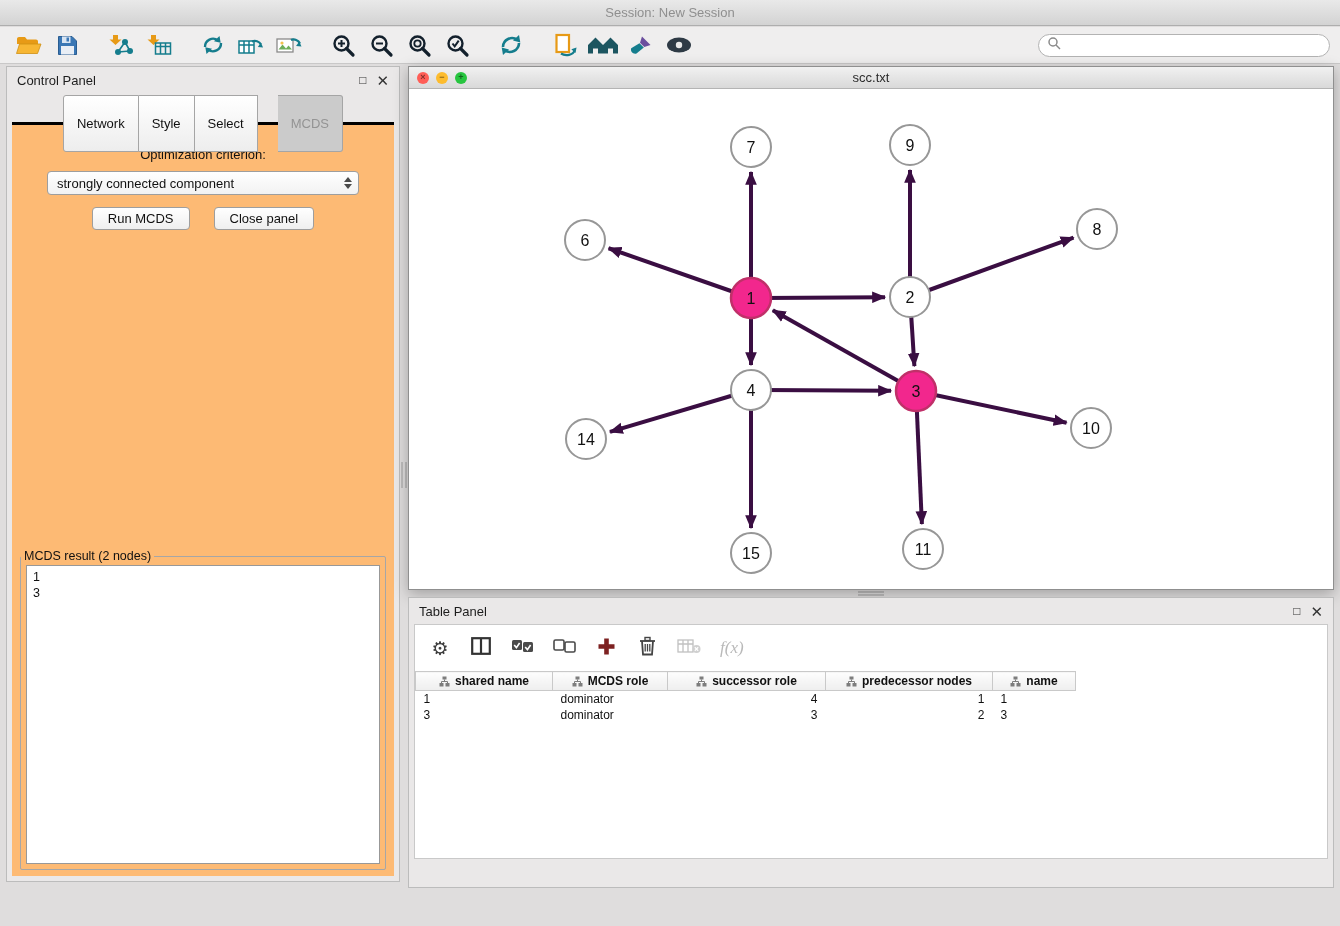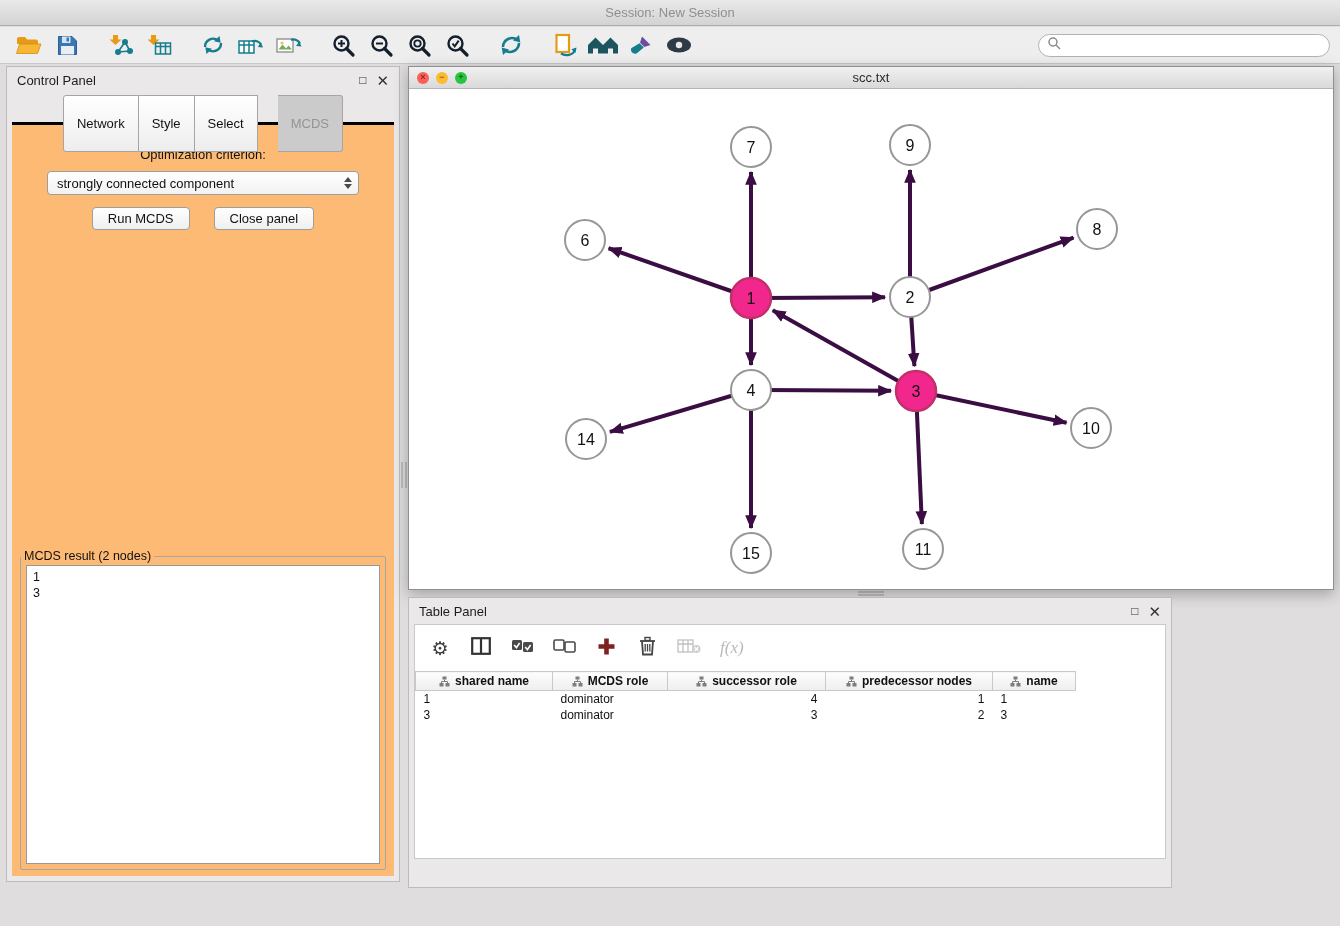--- a/index.html
+++ b/index.html
@@ -118,21 +118,21 @@
   .traffic { position:absolute; left:8px; top:5px; display:flex; gap:7px; }
   .light { width:12px; height:12px; border-radius:50%; font-size:9px; line-height:11px; text-align:center; color:rgba(0,0,0,.5); font-weight:bold; cursor:default; }
   .light.red { background:#ff5e57; }
   .light.yellow { background:#fdbc2e; }
   .light.green { background:#27c53f; }
   #graph-svg { display:block; background:#fff; }
   #graph-svg text { font-family:"Liberation Sans","DejaVu Sans",sans-serif; }
 
   
   .table-panel {
-    position:absolute; left:408px; top:597px; width:764px; height:291px;
+    position:absolute; left:408px; top:597px; width:926px; height:291px;
     background:#eae8e8; border:1px solid #bcbcbc;
   }
   .tp-inner {
     position:absolute; left:5px; right:5px; top:26px; bottom:28px;
     background:#fff; border:1px solid #c9c9c9; overflow:hidden;
   }
   .tp-toolbar { height:46px; display:flex; align-items:center; padding:0 14px; gap:19px; }
   .tp-btn { display:flex; align-items:center; justify-content:center; min-width:22px; height:26px; }
   .gear-glyph { font-size:19px; color:#3d3d3d; line-height:1; }
   .fx-label { font-family:"Liberation Serif", serif; font-style:italic; font-size:17px; color:#b9b9b9; }

